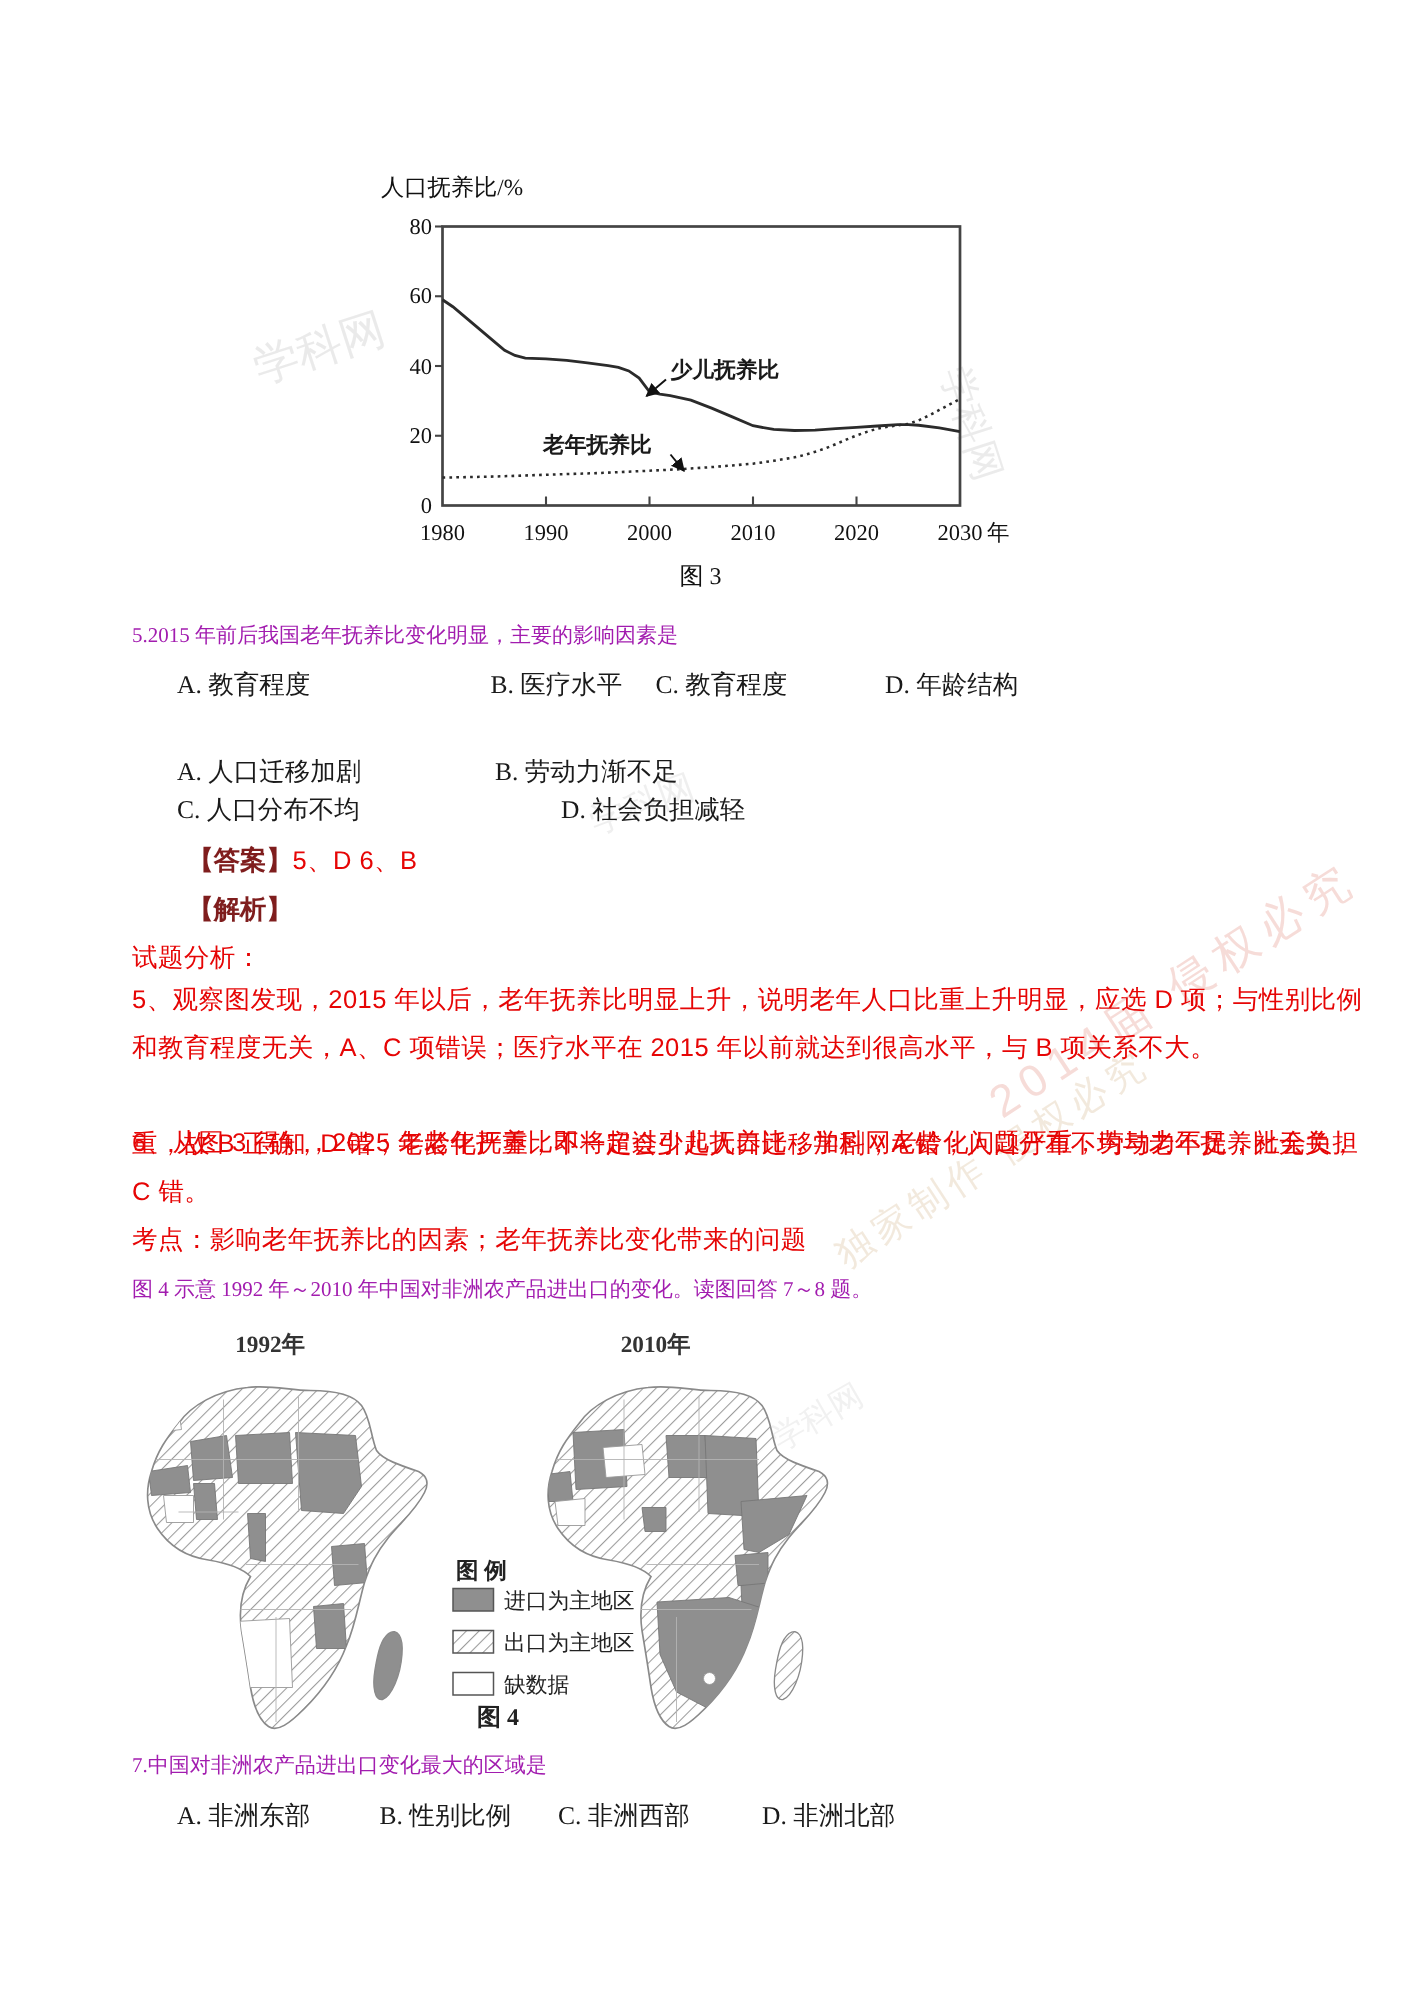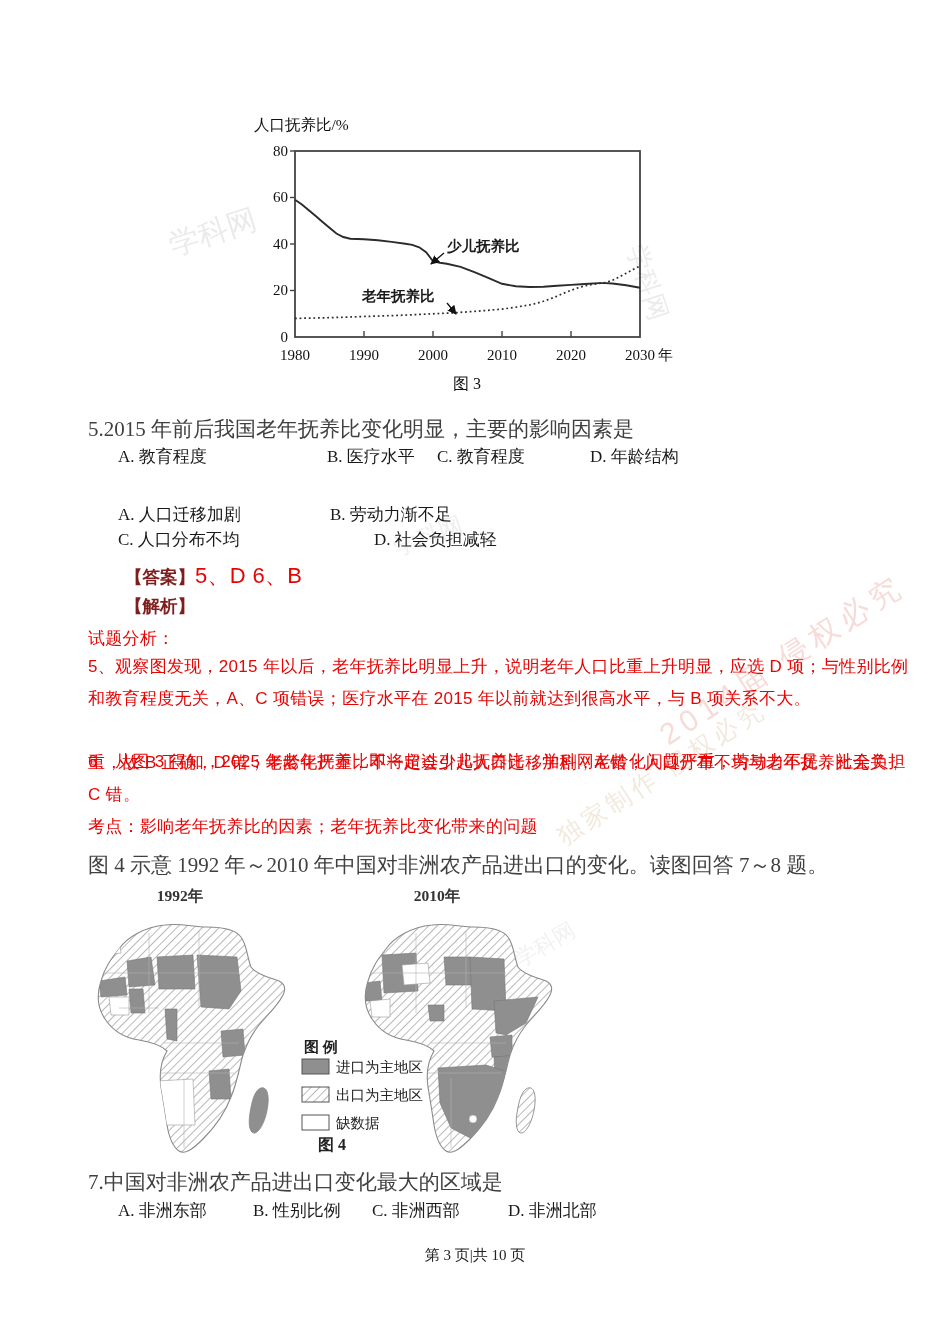--- a/index.html
+++ b/index.html
@@ -1,19 +1,19 @@
 <!DOCTYPE html>
 <html><head>
 <meta charset="utf-8">
 <style>
   html,body{margin:0;padding:0;background:#ffffff;}
   #page{position:relative;width:950px;height:1344px;background:#ffffff;overflow:hidden;
         font-family:"Liberation Serif", serif;color:#1f1f1f;}
   .abs{position:absolute;}
-  .qtext{font-size:21px;white-space:nowrap;color:#404040;}
+  .qtext{font-size:14px;white-space:nowrap;color:#a21caf;}
   .opt{font-size:17px;white-space:nowrap;color:#1a1a1a;}
   .red{font-family:"Liberation Sans", sans-serif;color:#e60505;font-size:17px;
        letter-spacing:0.3px;white-space:nowrap;}
   .redhead{font-family:"Liberation Sans", sans-serif;color:#7f1d1d;font-size:17.5px;
        font-weight:bold;white-space:nowrap;margin-left:37px;}
   .footer{font-size:15px;color:#222;text-align:center;left:0;right:0;}
   .wm{pointer-events:none;white-space:nowrap;font-family:"Liberation Sans", sans-serif;}
   svg text{font-family:"Liberation Serif", serif;}
 </style>
 </head>
@@ -80,21 +80,21 @@
   <div class="abs opt" style="left:295px;top:445px;margin-left:32px;">B. 医疗水平</div>
   <div class="abs opt" style="left:437px;top:445px;">C. 教育程度</div>
   <div class="abs opt" style="left:590px;top:445px;">D. 年龄结构</div>
 
   <div class="abs opt" style="left:118px;top:503px;">A. 人口迁移加剧</div>
   <div class="abs opt" style="left:330px;top:503px;">B. 劳动力渐不足</div>
   <div class="abs opt" style="left:118px;top:528px;">C. 人口分布不均</div>
   <div class="abs opt" style="left:330px;top:528px;margin-left:44px;">D. 社会负担减轻</div>
 
   <div class="abs" style="left:88px;top:561px;">
-    <span class="redhead">【答案】</span><span class="red" style="font-size:22px;">5、D  6、B</span>
+    <span class="redhead">【答案】</span><span class="red" style="font-size:17px;">5、D  6、B</span>
   </div>
   <div class="abs redhead" style="left:88px;top:594px;">【解析】</div>
   <div class="abs red" style="left:88px;top:627px;">试题分析：</div>
   <div class="abs red" style="left:88px;top:655px;">5、观察图发现，2015 年以后，老年抚养比明显上升，说明老年人口比重上升明显，应选 D 项；与性别比例</div>
   <div class="abs red" style="left:88px;top:687px;">和教育程度无关，A、C 项错误；医疗水平在 2015 年以前就达到很高水平，与 B 项关系不大。</div>
   <div class="abs red" style="left:88px;top:750px;">6、从图 3 得知，2025 年老年抚养比即将超过少儿抚养比，学科网老龄化问题严重，劳动力不足，社会负担</div>
   <div class="abs red" style="left:88px;top:751px;">重，故 B 正确，D 错；老龄化严重，不一定会引起人口迁移加剧，A 错；人口分布不均与老年抚养比无关，</div>
   <div class="abs red" style="left:88px;top:783px;text-align:center;">C 错。</div>
   <div class="abs red" style="left:88px;top:815px;">考点：影响老年抚养比的因素；老年抚养比变化带来的问题</div>
 
@@ -179,15 +179,14 @@
 
     <text x="252" y="265" font-size="16" font-weight="bold" text-anchor="middle" fill="#222">图 4</text>
   </svg>
 
   <div class="abs qtext" style="left:88px;top:1168px;">7.中国对非洲农产品进出口变化最大的区域是</div>
   <div class="abs opt" style="left:118px;top:1199px;">A. 非洲东部</div>
   <div class="abs opt" style="left:253px;top:1199px;">B. 性别比例</div>
   <div class="abs opt" style="left:372px;top:1199px;">C. 非洲西部</div>
   <div class="abs opt" style="left:508px;top:1199px;">D. 非洲北部</div>
 
-  <div class="abs footer" style="top:1246px;">第 3 页|共 10 页</div>
 
 </div>
 
 </body></html>

